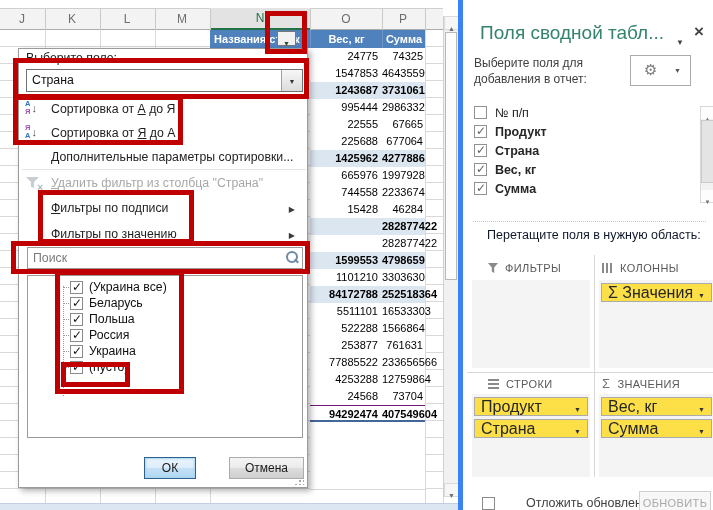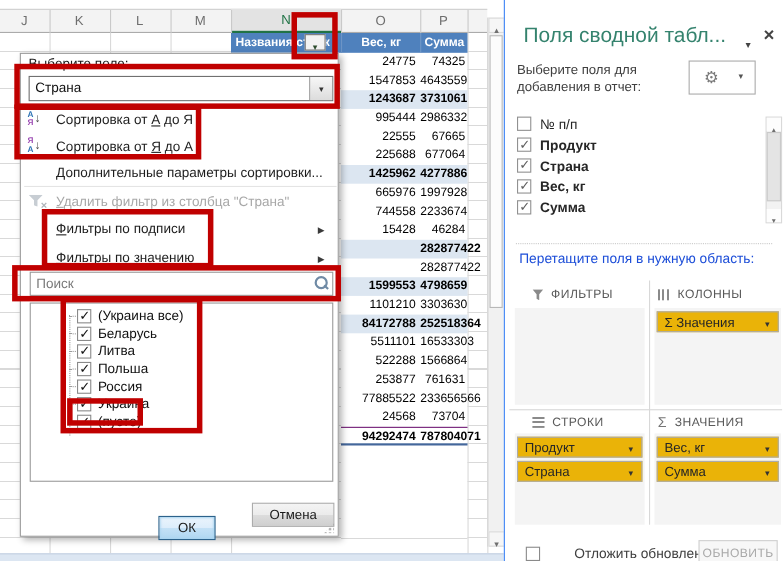--- a/index.html
+++ b/index.html
@@ -57,59 +57,59 @@
   #mag{position:absolute;left:266px;top:202px;width:14px;height:14px;}
   #mag::before{content:'';position:absolute;left:1px;top:0;width:8px;height:8px;border:2px solid #6F8AA5;border-radius:50%;}
   #mag::after{content:'';position:absolute;left:9px;top:9px;width:5px;height:2px;background:#6F8AA5;transform:rotate(45deg);}
   #flist{position:absolute;left:8px;top:226px;width:276px;height:163px;border:1px solid #9A9A9A;background:#fff;padding-top:3px;}
   #flist::before{content:'';position:absolute;left:35px;top:10px;height:110px;border-left:1px dotted #9A9A9A;}
   .fl-item{position:relative;height:16px;display:flex;align-items:center;padding-left:42px;font-size:12.3px;color:#111;}
   .fl-item::before{content:'';position:absolute;left:35px;top:8px;width:6px;border-top:1px dotted #9A9A9A;}
   .cb{width:13px;height:13px;border:1px solid #8A8A8A;background:#fff;margin-right:6px;position:relative;flex:none;}
   .cb.on::after{content:'✓';position:absolute;left:1px;top:-2px;font-size:12px;font-weight:bold;color:#111;}
   .dlgbtn{position:absolute;top:408px;height:22px;font-size:12px;text-align:center;line-height:20px;color:#1a1a1a;}
-  #okbtn{left:125px;width:52px;border:1px solid #2C628B;background:linear-gradient(#EBF4FC,#DCEDFB 50%,#C4E1F6 50%,#B0D7F2);box-shadow:inset 0 0 2px 1px #A9D4F0;margin-top:12px;}
+  #okbtn{left:125px;width:52px;border:1px solid #2C628B;background:linear-gradient(#EBF4FC,#DCEDFB 50%,#C4E1F6 50%,#B0D7F2);box-shadow:inset 0 0 2px 1px #A9D4F0;}
   #cancelbtn{left:210px;width:75px;border:1px solid #ACACAC;background:linear-gradient(#F4F4F4,#EBEBEB 50%,#DDDDDD 50%,#CFCFCF);}
   #grip{position:absolute;right:3px;bottom:2px;width:10px;height:10px;background-image:radial-gradient(#A9A9A9 1px,transparent 1.3px);background-size:4px 4px;clip-path:polygon(100% 0,100% 100%,0 100%);}
 
   
   .red{position:absolute;border:5px solid #C00000;z-index:40;}
 
   
-  #pane{position:absolute;left:458px;top:0;width:255px;height:510px;background:#fff;border-left:1px solid #3b82f6;}
+  #pane{position:absolute;left:458px;top:0;width:255px;height:510px;background:#fff;border-left:5px solid #3b82f6;}
   #pane-title{position:absolute;left:17px;top:22px;font-size:19px;color:#35836E;white-space:nowrap;}
   #pane-min{position:absolute;right:29px;top:31px;} #pane-min::after{content:'▼';font-size:8px;color:#444;}
   #pane-close{position:absolute;right:9px;top:22px;font-size:17px;color:#444;} #pane-close::after{content:'×';font-weight:bold;}
   #pane-sub{position:absolute;left:11px;top:55px;width:164px;font-size:12px;color:#404040;line-height:16px;}
   #gearbtn{position:absolute;left:167px;top:55px;width:61px;height:31px;border:1px solid #ABABAB;background:#fff;}
   #gearbtn .gear::after{content:'⚙';position:absolute;left:13px;top:5px;font-size:15px;color:#7A7A7A;}
   #gearbtn .dd2::after{content:'▼';position:absolute;right:9px;top:11px;font-size:7px;color:#555;}
   #fieldlist{position:absolute;left:11px;top:103px;width:222px;}
   .fitem{height:19px;display:flex;align-items:center;font-size:12.5px;color:#262626;}
   .fitem.on{font-weight:bold;}
   .cb2{width:13px;height:13px;border:1px solid #919191;background:#fff;margin-right:8px;position:relative;flex:none;}
   .cb2.on::after{content:'✓';position:absolute;left:1px;top:-2px;font-size:12px;color:#5F5F5F;}
   #fscroll{position:absolute;left:237px;top:106px;width:15px;height:97px;background:#F2F2F2;border:1px solid #D9D9D9;}
   .fsbtn{position:absolute;left:0;width:13px;height:12px;background:#FDFDFD;text-align:center;color:#707070;}
   .fsbtn::after{font-size:6px;line-height:11px;}
   #fs-up{top:0;} #fs-up::after{content:'▲';}
   #fs-down{bottom:0;} #fs-down::after{content:'▼';}
   #fs-thumb{position:absolute;left:0;top:13px;width:13px;height:63px;background:#E4E4E4;border:1px solid #CACACA;}
   #dotline{position:absolute;left:10px;top:221px;width:233px;border-top:1px dotted #C9C9C9;}
-  #draghint{position:absolute;left:13px;top:228px;font-size:12.5px;color:#1d4ed8;white-space:nowrap;}
+  #draghint{position:absolute;left:24px;top:228px;font-size:12.5px;color:#0f172a;white-space:nowrap;}
   .qh{position:absolute;display:flex;align-items:center;gap:7px;font-size:11px;color:#595959;letter-spacing:.4px;}
   .i-filter{width:10px;height:10px;background:#8A8A8A;clip-path:polygon(0 0,100% 0,62% 45%,62% 100%,38% 85%,38% 45%);}
   .i-cols{width:11px;height:10px;background:repeating-linear-gradient(90deg,#8A8A8A 0 2px,transparent 2px 4px);}
   .i-rows{width:11px;height:10px;background:repeating-linear-gradient(to bottom,#8A8A8A 0 2px,transparent 2px 4px);}
   .i-sigma{font-size:13px;color:#757575;line-height:10px;}
   .i-sigma::after{content:'Σ';}
   .zone{position:absolute;background:#F4F4F4;padding:3px 2px;}
   #div-v{position:absolute;left:131px;top:255px;width:1px;height:222px;background:#D8D8D8;}
   #div-h{position:absolute;left:4px;top:372px;width:248px;height:1px;background:#D8D8D8;}
-  .chip{height:19px;border:1px solid #ABABAB;background:#eab308;display:flex;align-items:center;justify-content:space-between;font-size:12px;color:#262626;padding:0 6px;margin-bottom:3px;}
+  .chip{height:19px;border:1px solid #ABABAB;background:#fde047;display:flex;align-items:center;justify-content:space-between;font-size:16px;color:#262626;padding:0 6px;margin-bottom:3px;}
   .chip .dd{flex:none;} .chip .dd::after{content:'▼';font-size:7px;color:#333;}
   #defer-cb{position:absolute;left:19px;top:497px;width:13px;height:13px;border:1px solid #8A8A8A;background:#fff;}
   #defer-label{position:absolute;left:39px;top:496px;font-size:12.5px;color:#404040;white-space:nowrap;width:132px;overflow:hidden;margin-left:24px;}
   #updatebtn{position:absolute;left:176px;top:491px;width:72px;height:25px;border:1px solid #CFCFCF;background:#F7F7F7;color:#A9A9A9;font-size:11px;text-align:center;line-height:23px;letter-spacing:.4px;}
 </style>
 </head>
 <body>
 
 <div>
   <div id="colheader-bar"></div>
@@ -214,26 +214,30 @@
       </div>
       <div class="drow n">
         <div class="c o">253877</div>
         <div class="c p">761631</div>
       </div>
       <div class="drow n">
         <div class="c o">77885522</div>
         <div class="c p">233656566</div>
       </div>
       <div class="drow n">
+        <div class="c o">4253288</div>
+        <div class="c p">12759864</div>
+      </div>
+      <div class="drow n">
         <div class="c o">24568</div>
         <div class="c p">73704</div>
       </div>
       <div class="drow grand">
         <div class="c o">94292474</div>
-        <div class="c p">787804071</div>
+        <div class="c p">407549604</div>
       </div>
     </div>
 
   <div id="vscroll">
     <div class="sbtn" id="sb-up"></div>
     <div id="sb-thumb"></div>
     <div class="sbtn" id="sb-down"></div>
   </div>
   <div id="bottomstrip"></div>
 </div>
@@ -287,24 +291,20 @@
       <div class="fl-item">
         <span class="cb on"></span>
         <span>(Украина все)</span>
       </div>
       <div class="fl-item">
         <span class="cb on"></span>
         <span>Беларусь</span>
       </div>
       <div class="fl-item">
         <span class="cb on"></span>
-        <span>Литва</span>
-      </div>
-      <div class="fl-item">
-        <span class="cb on"></span>
         <span>Польша</span>
       </div>
       <div class="fl-item">
         <span class="cb on"></span>
         <span>Россия</span>
       </div>
       <div class="fl-item">
         <span class="cb on"></span>
         <span>Украина</span>
       </div>

